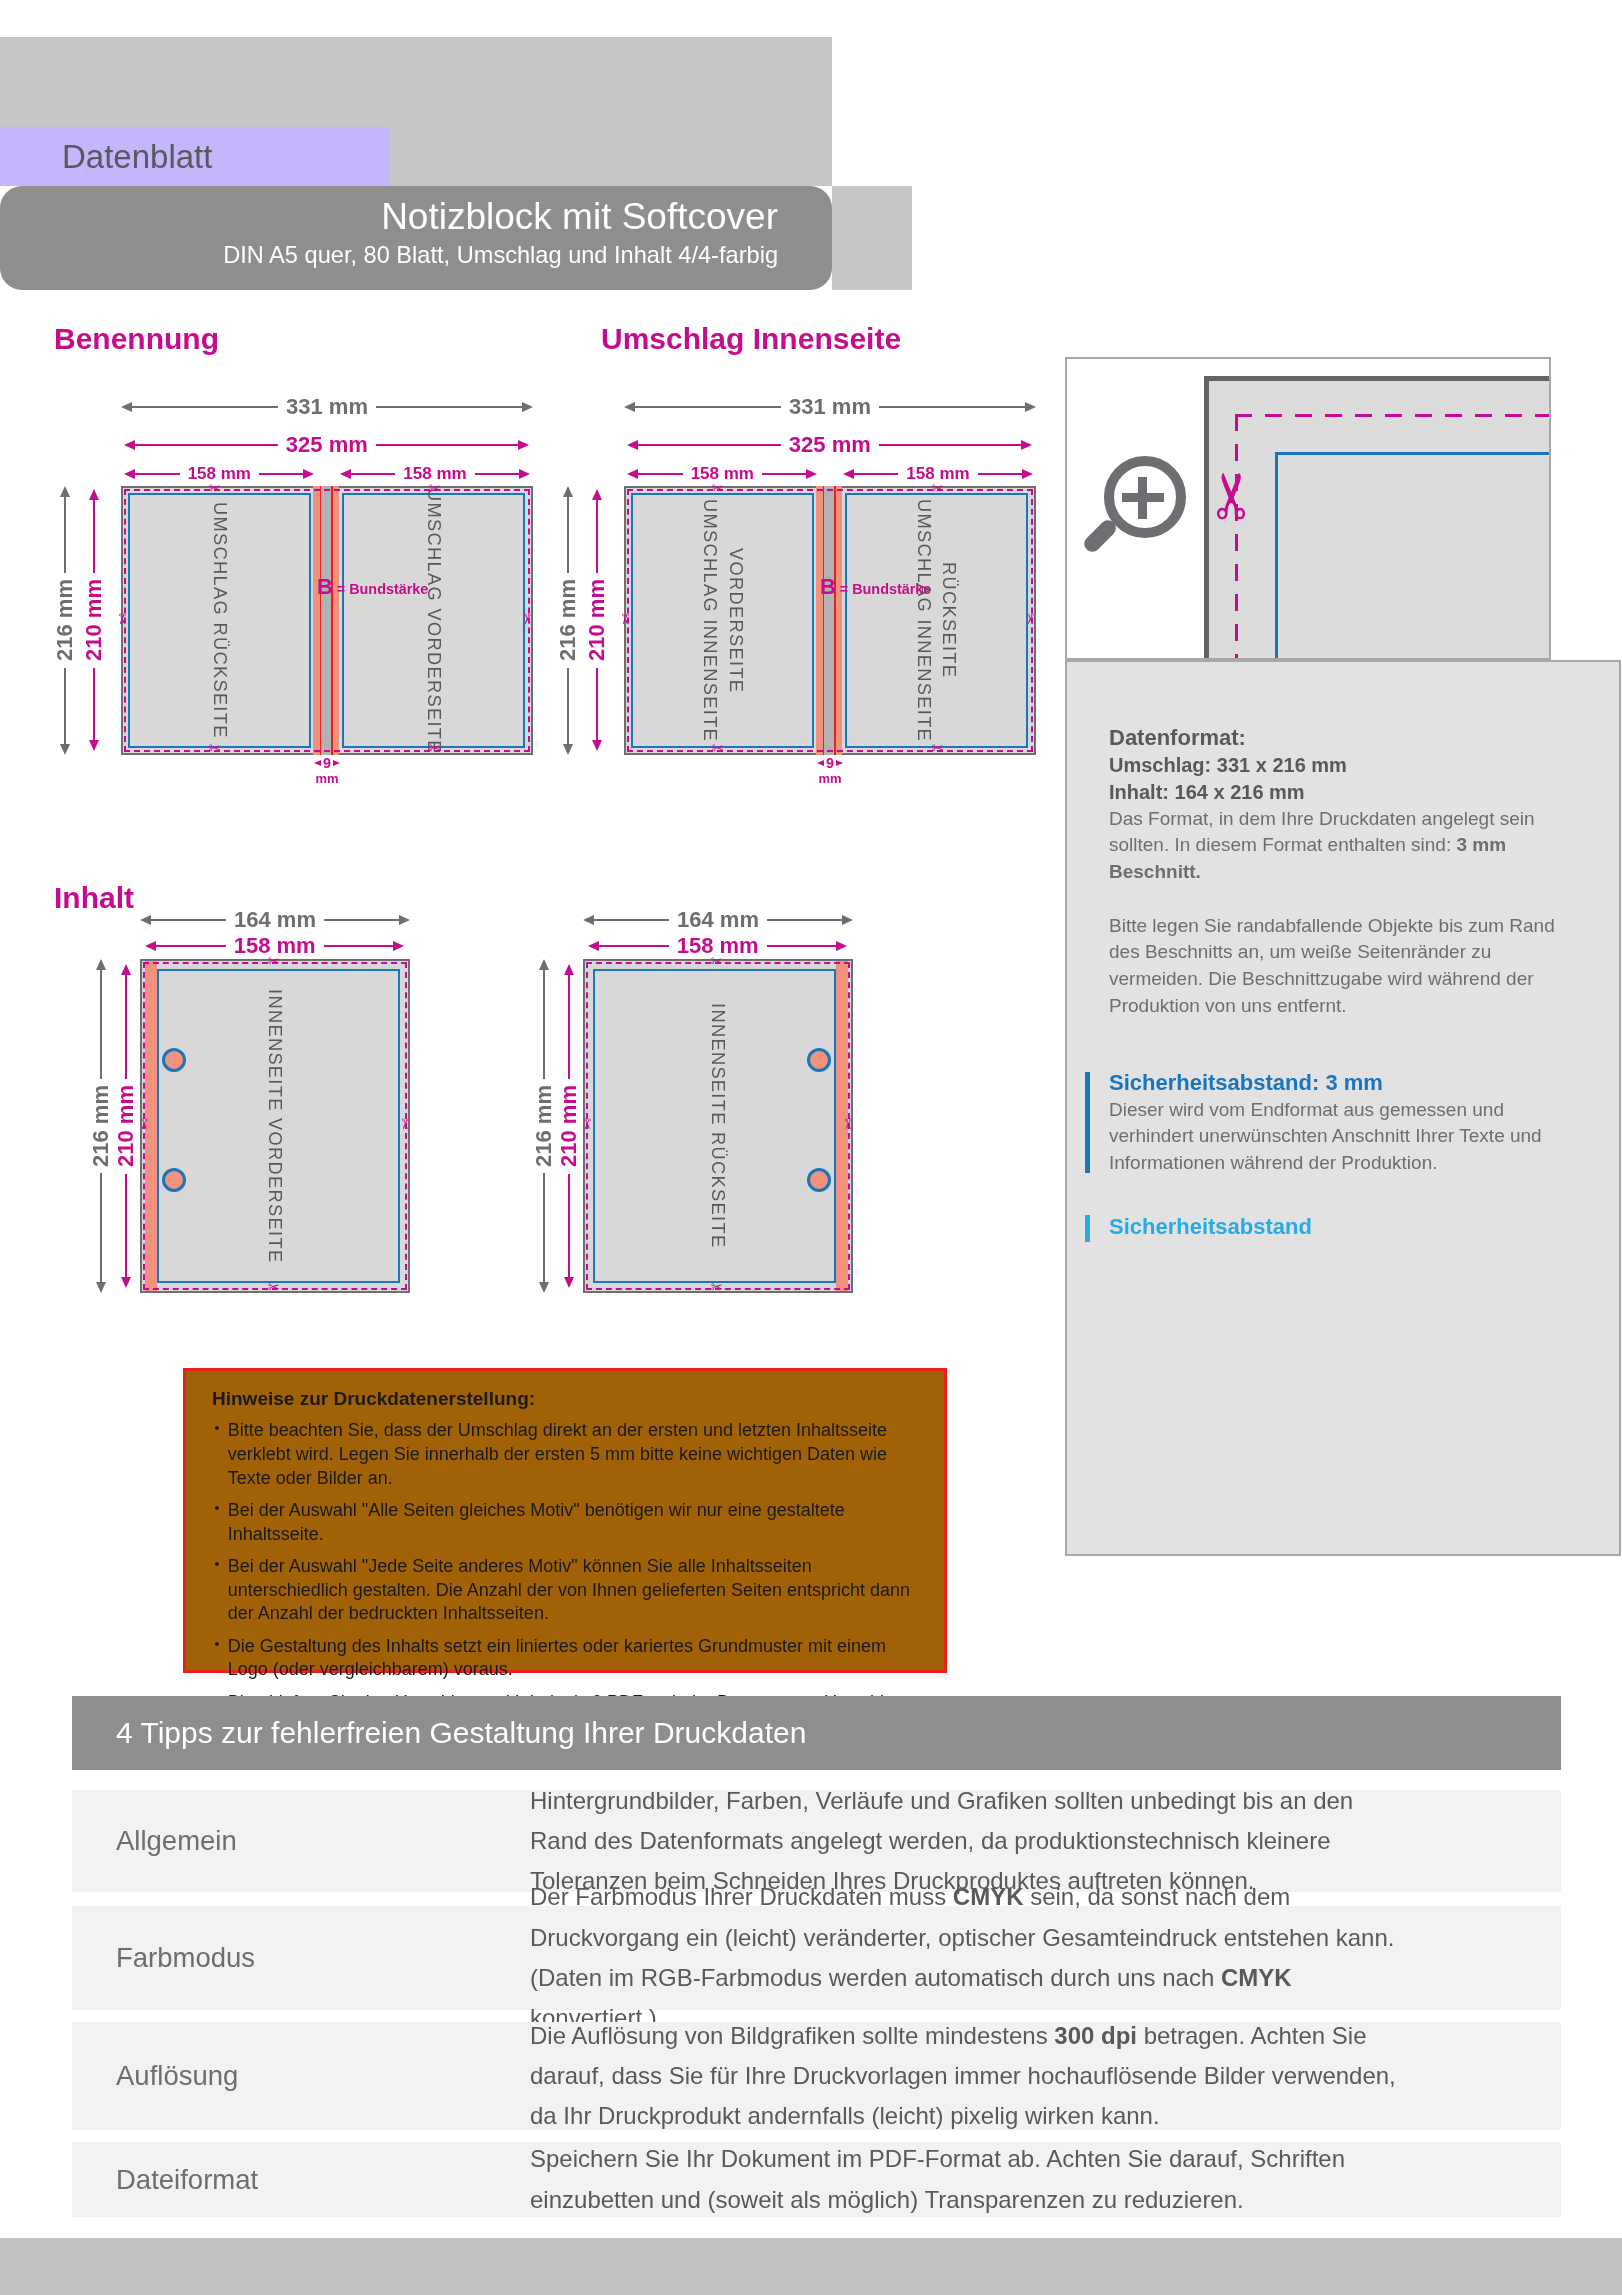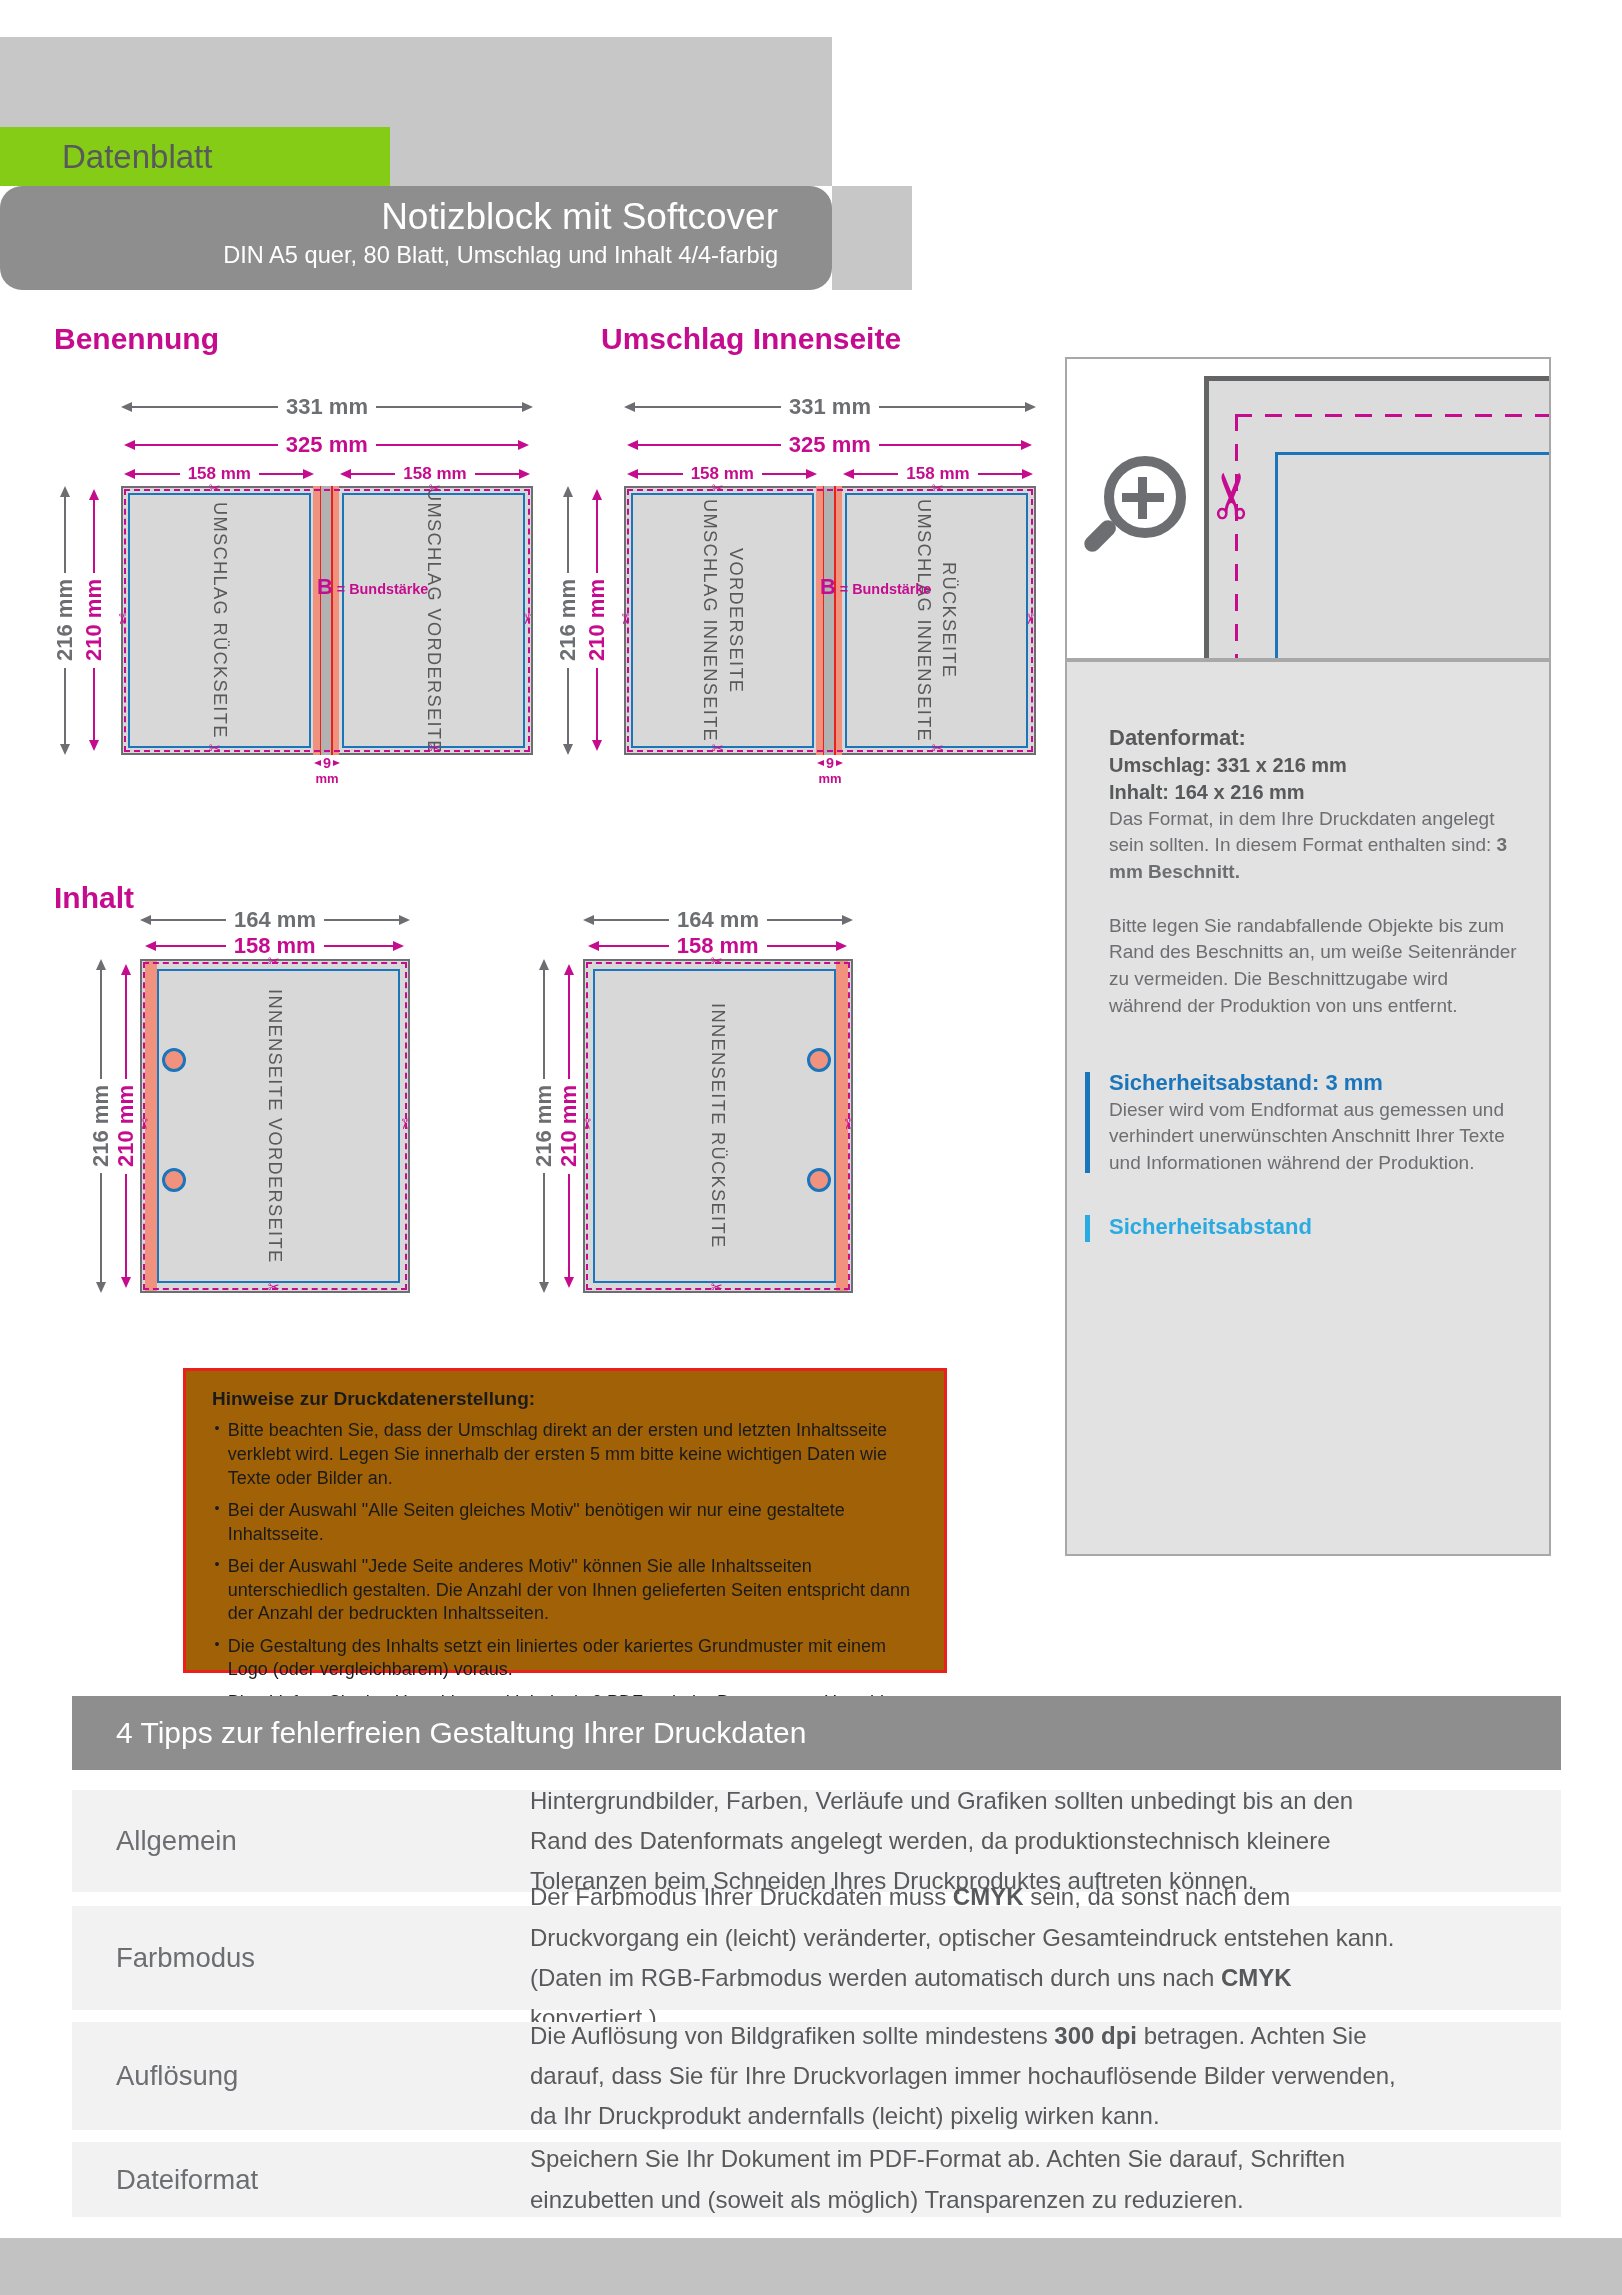--- a/index.html
+++ b/index.html
@@ -2,21 +2,21 @@
 <html style="font-size:10.5px"><head>
 <meta charset="utf-8">
 <style>
   html,body{margin:0;padding:0;background:#fff;}
   .page{position:relative;width:1623px;height:2295px;background:#ffffff;overflow:hidden;
         font-family:"Liberation Sans","DejaVu Sans",sans-serif;color:#58595b;}
   .abs{position:absolute;}
 
   
   .hdr-block{background:#c7c7c7;}
-  .datenblatt{background:#84cc16;font-size:33px;color:#58595b;line-height:59px;padding-left:62px;}
+  .datenblatt{background:#c4b5fd;font-size:33px;color:#58595b;line-height:59px;padding-left:62px;}
   .banner{background:#8d8e8d;color:#fff;text-align:right;padding:9.2px 54px 0 0;box-sizing:border-box;border-radius:22px;}
   .banner .t1{font-size:37px;line-height:43px;}
   .banner .t2{font-size:23.6px;line-height:34px;}
   .banner-tab{background:#c7c7c7;}
   .section-h{font-size:30px;font-weight:bold;color:#c60c8e;white-space:nowrap;}
 
   
   .g{color:#6d6e71;}
   .m{color:#c60c8e;}
   .dh{position:absolute;display:flex;align-items:center;height:0;}
@@ -369,21 +369,21 @@
     <div class="ln-bl" style="left:208px;top:93px;height:3.3px;right:0;"></div>
     <span class="bigscis" style="left:139px;top:105px;">✂</span>
     <div>
       <div class="mag-ring" style="left:37px;top:97px;"></div>
       <div class="mag-handle" style="left:14.4px;top:169px;"></div>
       <div class="mag-ph" style="left:55px;top:134px;width:42px;height:9.2px;"></div>
       <div class="mag-ph" style="left:71px;top:118px;width:9.2px;height:42px;"></div>
     </div>
   </div>
 
-  <div class="abs info" style="left:1065px;top:660px;width:486px;height:896px;">
+  <div class="abs info" style="left:1065px;top:660px;width:556px;height:896px;">
     <div class="blk">
       <h3 class="hd-dark">Datenformat:</h3>
       <div class="bl hd-dark">Umschlag: 331 x 216 mm</div>
       <div class="bl hd-dark">Inhalt: 164 x 216 mm</div>
       <p>Das Format, in dem Ihre Druckdaten angelegt sein sollten. In diesem Format enthalten sind: <b>3 mm Beschnitt.</b></p>
       <p style="margin-top:27.5px;">Bitte legen Sie randabfallende Objekte bis zum Rand des Beschnitts an, um weiße Seitenränder zu vermeiden. Die Beschnittzugabe wird während der Produktion von uns entfernt.</p>
     </div>
     <div class="blk mark-blue" style="margin-top:50px;">
       <h3 class="hd-blue">Sicherheitsabstand: 3 mm</h3>
       <p>Dieser wird vom Endformat aus gemessen und verhindert unerwünschten Anschnitt Ihrer Texte und Informationen während der Produktion.</p>

